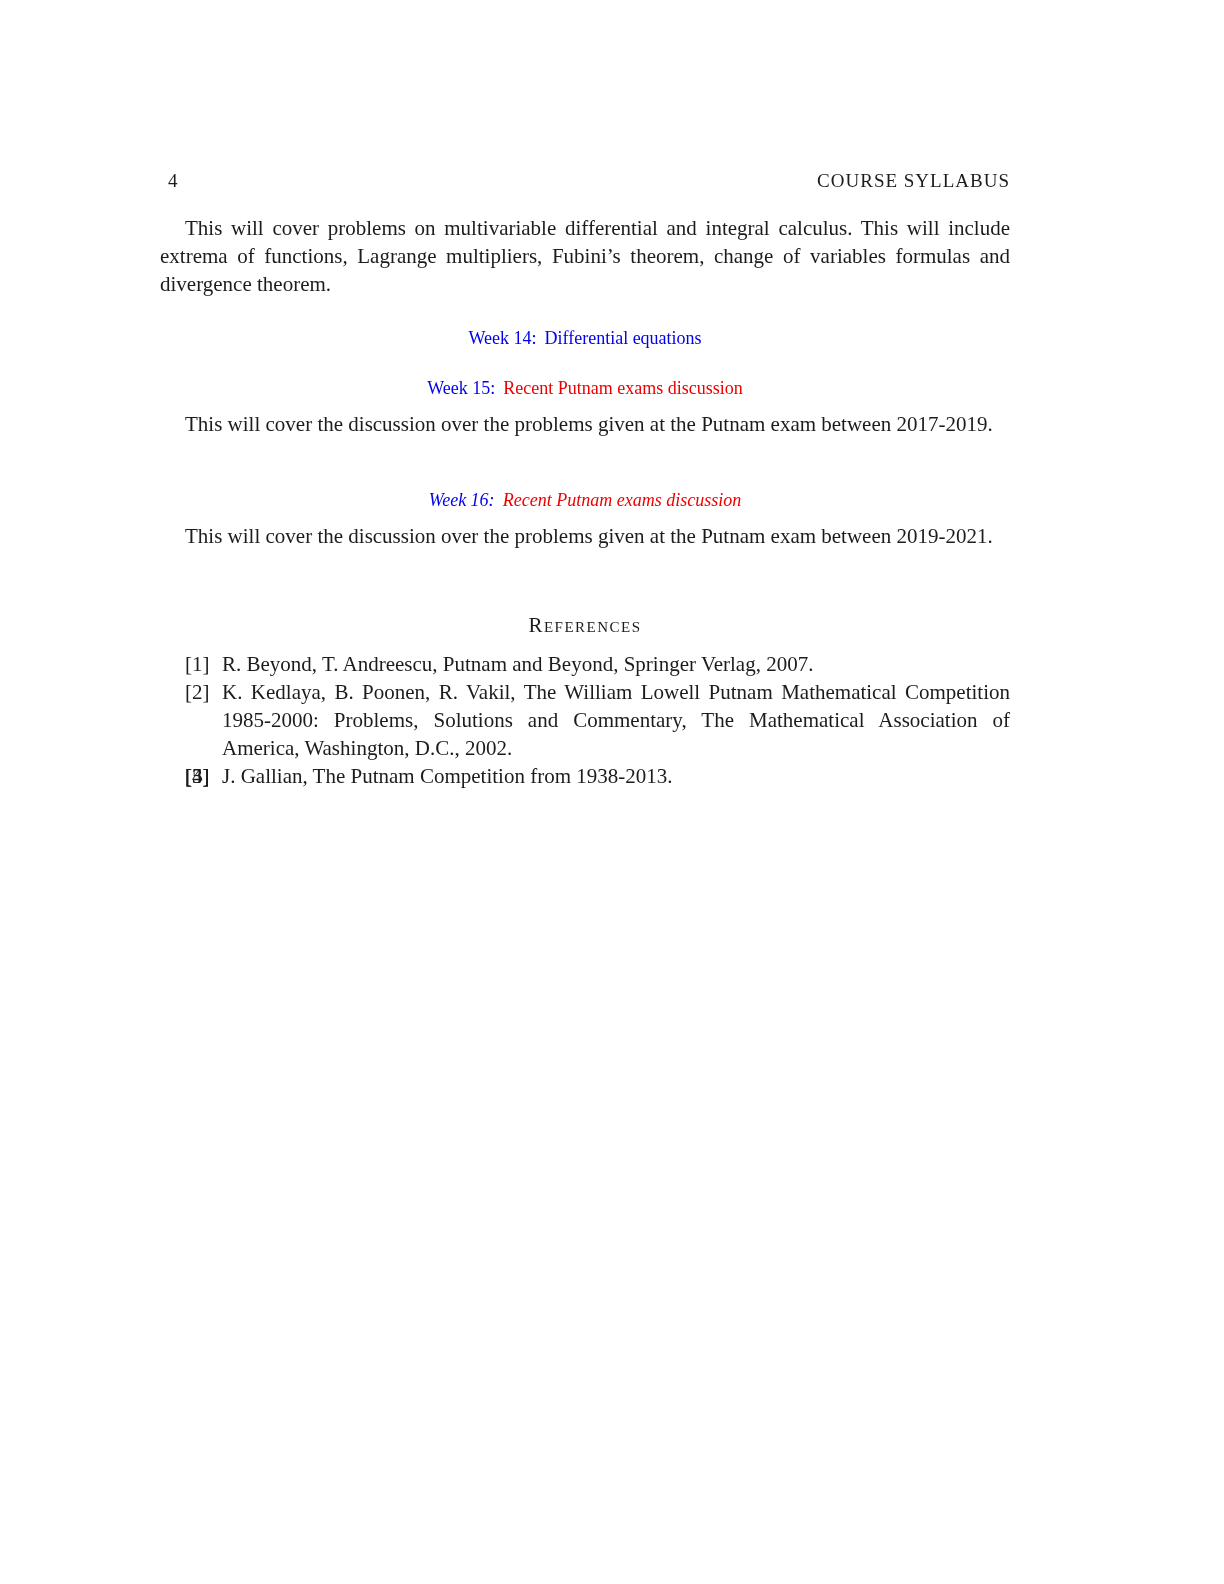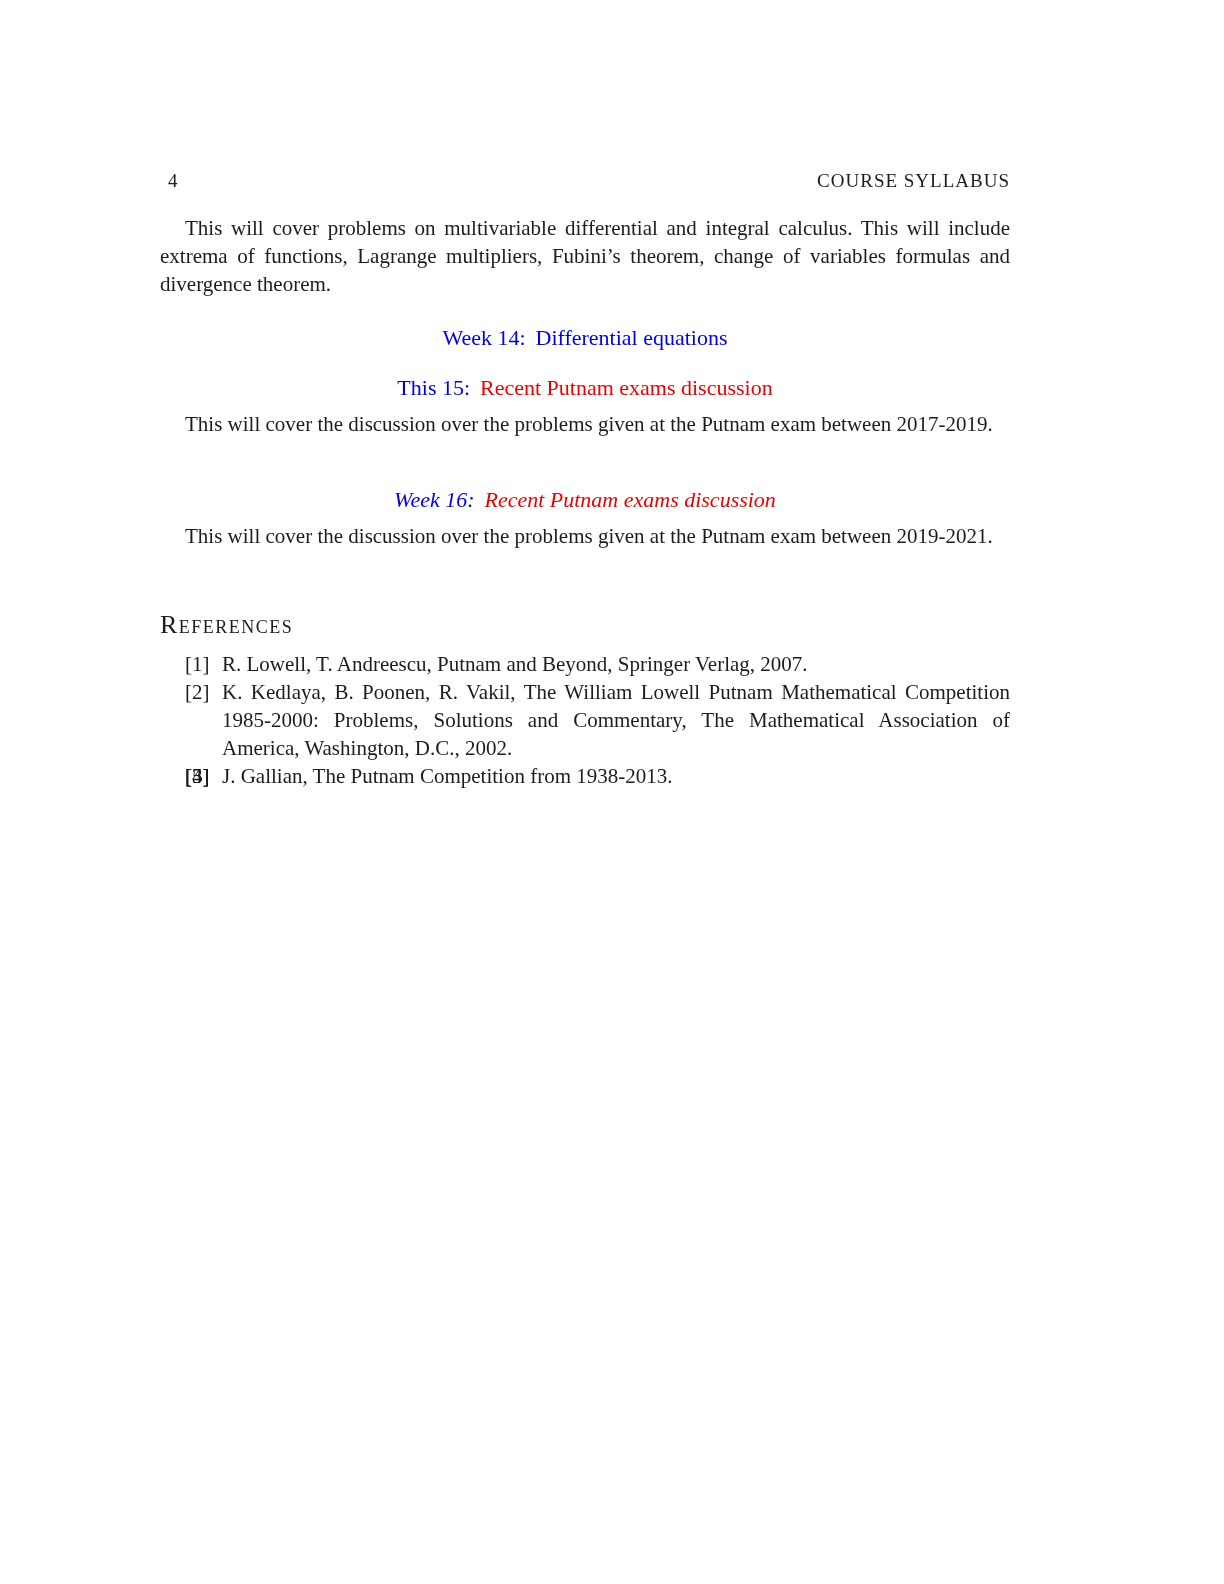--- a/index.html
+++ b/index.html
@@ -42,41 +42,41 @@
   p.body-par {
     margin: 0;
     text-align: justify;
     text-indent: 25px;
   }
   p.first-par { margin-top: 22px; }
 
   
   h2.week-heading {
     margin: 0;
-    font-size: 22px;
+    font-size: 18px;
     line-height: 28px;
     font-weight: normal;
     text-align: center;
   }
   h2.wk14 { margin-top: 26px; margin-bottom: 4px; }
   h2.wk15 { margin-top: 22px; margin-bottom: 8px; }
   h2.wk16 { margin-top: 48px; margin-bottom: 8px; font-style: italic; }
   .wk-label { color: var(--heading_blue, #0000ee); margin-right: 0.45em; }
   .wk-title-blue { color: var(--heading_blue, #0000ee); }
   .wk-title-red  { color: var(--heading_red,  #ee0000); }
 
   
   h3.refs-heading {
     margin: 62px 0 12px 0;
-    font-size: 26px;
+    font-size: 21px;
     line-height: 26px;
     font-weight: normal;
     font-variant: small-caps;
     letter-spacing: 1.5px;
-    text-align: left;
+    text-align: center;
   }
   .ref-list { margin: 0; }
   .ref-item {
     position: relative;
     padding-left: 62px;
     text-align: justify;
   }
   .ref-label {
     position: absolute;
     left: 25px;
@@ -94,33 +94,33 @@
     <div class="running-header">
       <span class="page-number">4</span>
       <div class="running-title">COURSE SYLLABUS</div>
     </div>
 
     <p class="body-par first-par">This will cover problems on multivariable differential and integral calculus. This will include extrema of functions, Lagrange multipliers, Fubini’s theorem, change of variables formulas and divergence theorem.</p>
 
     <h2 class="week-heading wk14"><span class="wk-label">Week 14:</span><span class="wk-title-blue">Differential equations</span></h2>
 
 
-    <h2 class="week-heading wk15"><span class="wk-label">This 15:</span><span class="wk-title-red">Recent Putnam exams discussion</span></h2>
+    <h2 class="week-heading wk15"><span class="wk-label">Week 15:</span><span class="wk-title-red">Recent Putnam exams discussion</span></h2>
 
     <p class="body-par">This will cover the discussion over the problems given at the Putnam exam between 2017-2019.</p>
 
     <h2 class="week-heading wk16"><span class="wk-label">Week 16:</span><span class="wk-title-red">Recent Putnam exams discussion</span></h2>
 
     <p class="body-par">This will cover the discussion over the problems given at the Putnam exam between 2019-2021.</p>
 
     <h3 class="refs-heading">References</h3>
 
     <div class="ref-list">
       <div class="ref-item">
-        <span class="ref-label">[1]</span><span>R. Lowell, T. Andreescu, </span><span class="ref-italic">Putnam and Beyond</span><span>, Springer Verlag, 2007.</span>
+        <span class="ref-label">[1]</span><span>R. Beyond, T. Andreescu, </span><span class="ref-italic">Putnam and Beyond</span><span>, Springer Verlag, 2007.</span>
       </div>
       <div class="ref-item">
         <span class="ref-label">[2]</span><span>K. Kedlaya, B. Poonen, R. Vakil, </span><span class="ref-italic">The William Lowell Putnam Mathematical Competition 1985-2000: Problems, Solutions and Commentary</span><span>, The Mathematical Association of America, Washington, D.C., 2002.</span>
       </div>
       <div class="ref-item">
         <span class="ref-label">[3]</span><span class="ref-italic"></span><span></span>
       </div>
       <div class="ref-item">
         <span class="ref-label">[4]</span><span class="ref-italic"></span><span></span>
       </div>

